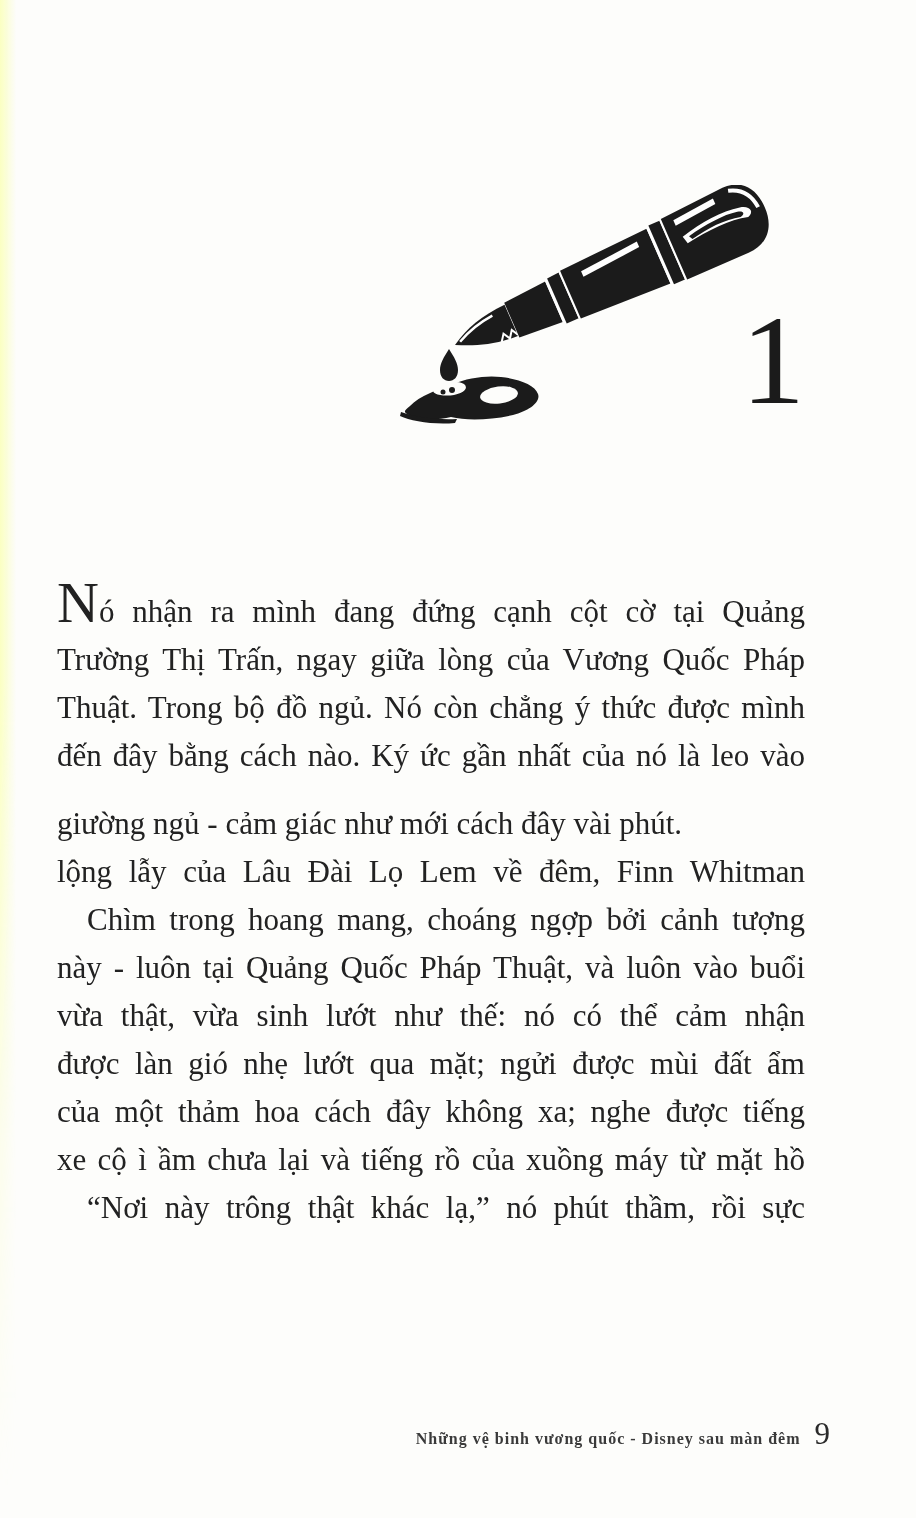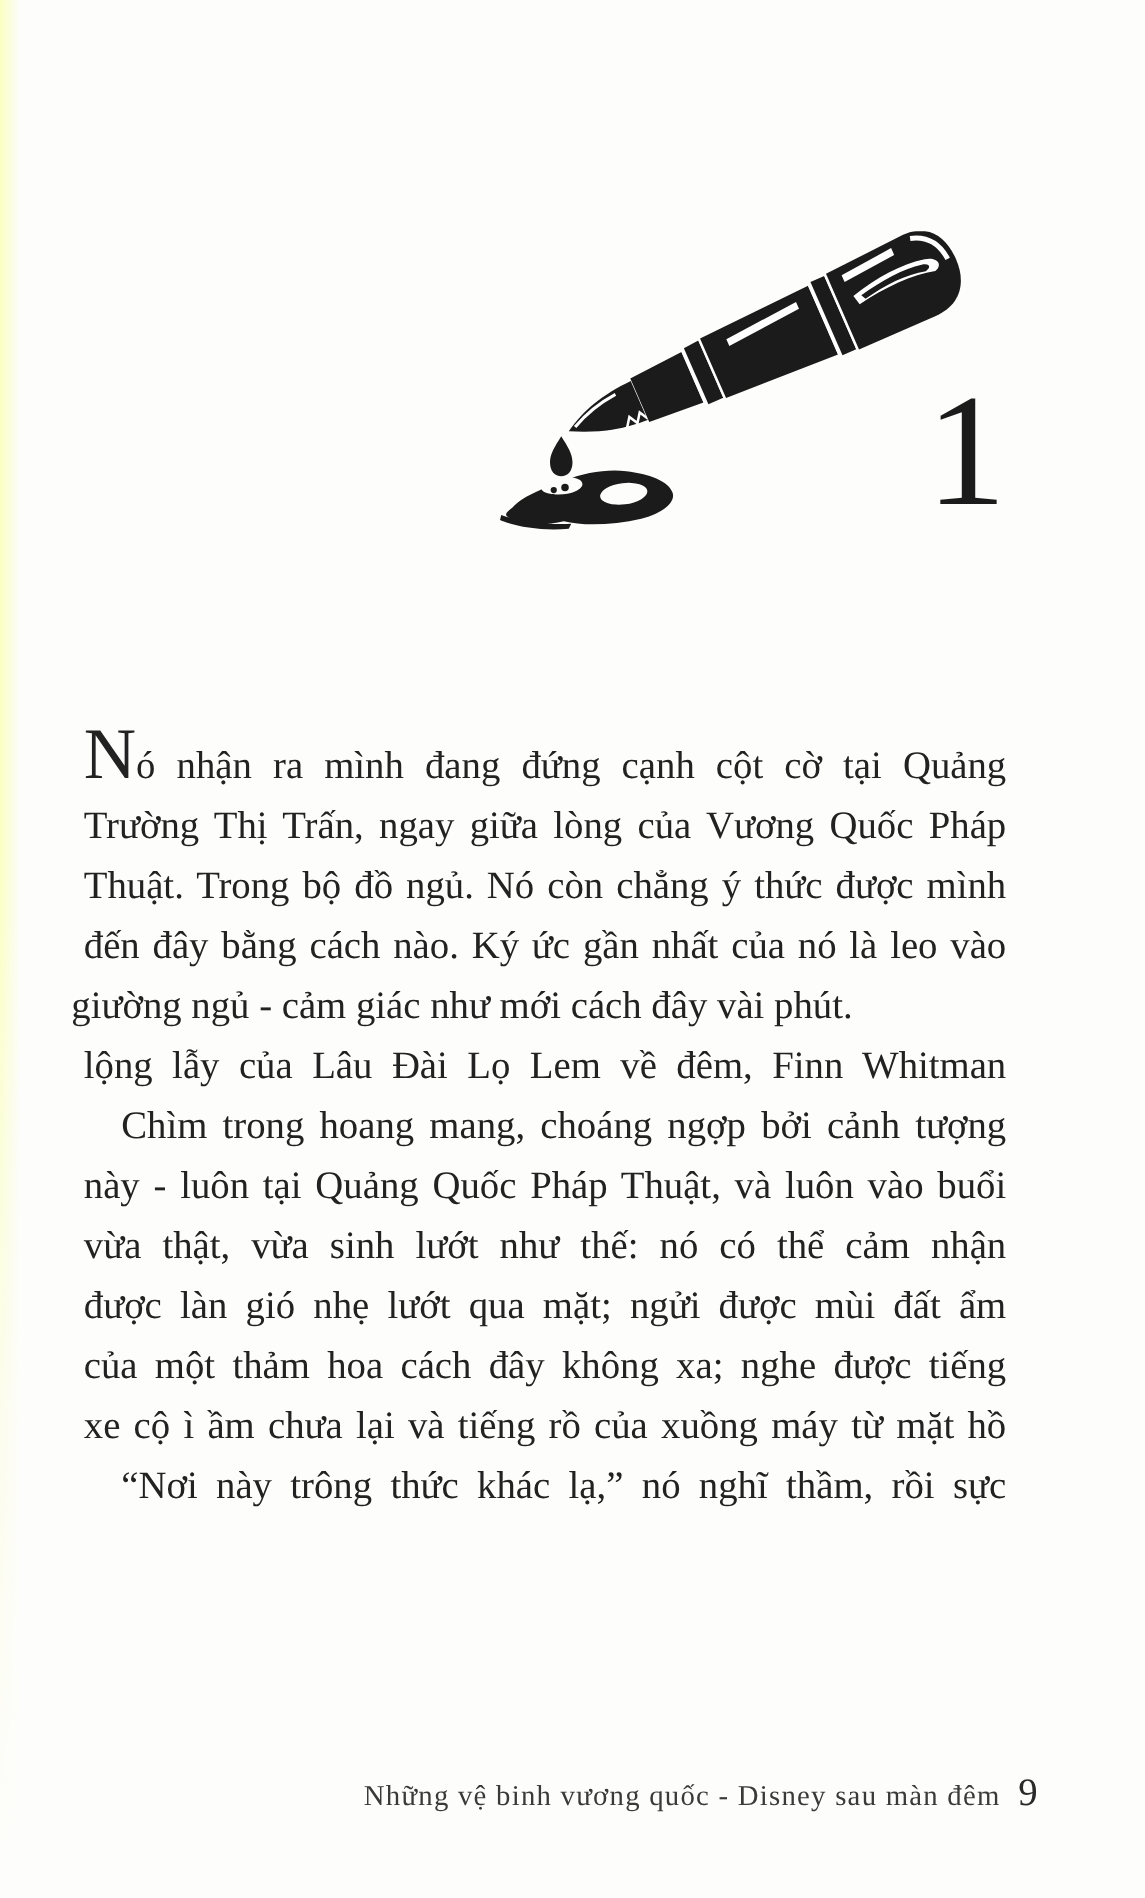--- a/index.html
+++ b/index.html
@@ -22,29 +22,29 @@
   }
   .chapter-number{
     position:absolute;top:296px;left:690px;width:115px;
     text-align:right;font-size:128px;line-height:1;color:#1b1b1b;
   }
   .body-text{
     position:absolute;left:57px;top:588px;width:748px;
     font-size:31px;line-height:48px;color:#222;
   }
   .line{height:48px;}
-  .just{text-align:justify;text-align-last:justify;margin-left:10px;}
-  .left{text-align:left;}
+  .just{text-align:justify;text-align-last:justify;}
+  .left{text-align:left;margin-top:20px;}
   .indent{padding-left:30px;}
   .dropcap{font-size:58px;line-height:0;}
   .footer{
     position:absolute;top:1418px;right:86px;
     color:#3a3a3a;line-height:1;white-space:nowrap;
   }
-  .running-title{font-size:23px;letter-spacing:1px;}
+  .running-title{font-size:16px;letter-spacing:1px;font-weight:bold;}
   .page-number{font-size:31px;margin-left:14px;color:#2a2a2a;}
 </style>
 </head>
 <body>
 
 <div class="page">
 
   <div class="edge-strip"></div>
 
   <div class="illustration">
@@ -97,20 +97,20 @@
     <div class="line just">Thuật. Trong bộ đồ ngủ. Nó còn chẳng ý thức được mình</div>
     <div class="line just">đến đây bằng cách nào. Ký ức gần nhất của nó là leo vào</div>
     <div class="line left">giường ngủ - cảm giác như mới cách đây vài phút.</div>
     <div class="line just">lộng lẫy của Lâu Đài Lọ Lem về đêm, Finn Whitman</div>
     <div class="line just indent">Chìm trong hoang mang, choáng ngợp bởi cảnh tượng</div>
     <div class="line just">này - luôn tại Quảng Quốc Pháp Thuật, và luôn vào buổi</div>
     <div class="line just">vừa thật, vừa sinh lướt như thế: nó có thể cảm nhận</div>
     <div class="line just">được làn gió nhẹ lướt qua mặt; ngửi được mùi đất ẩm</div>
     <div class="line just">của một thảm hoa cách đây không xa; nghe được tiếng</div>
     <div class="line just">xe cộ ì ầm chưa lại và tiếng rồ của xuồng máy từ mặt hồ</div>
-    <div class="line just indent">“Nơi này trông thức khác lạ,” nó nghĩ thầm, rồi sực</div>
+    <div class="line just indent">“Nơi này trông thật khác lạ,” nó phút thầm, rồi sực</div>
   </div>
 
   <div class="footer">
     <span class="running-title">Những vệ binh vương quốc - Disney sau màn đêm</span><span class="page-number">9</span>
   </div>
 
 </div>
 
 </body></html>

